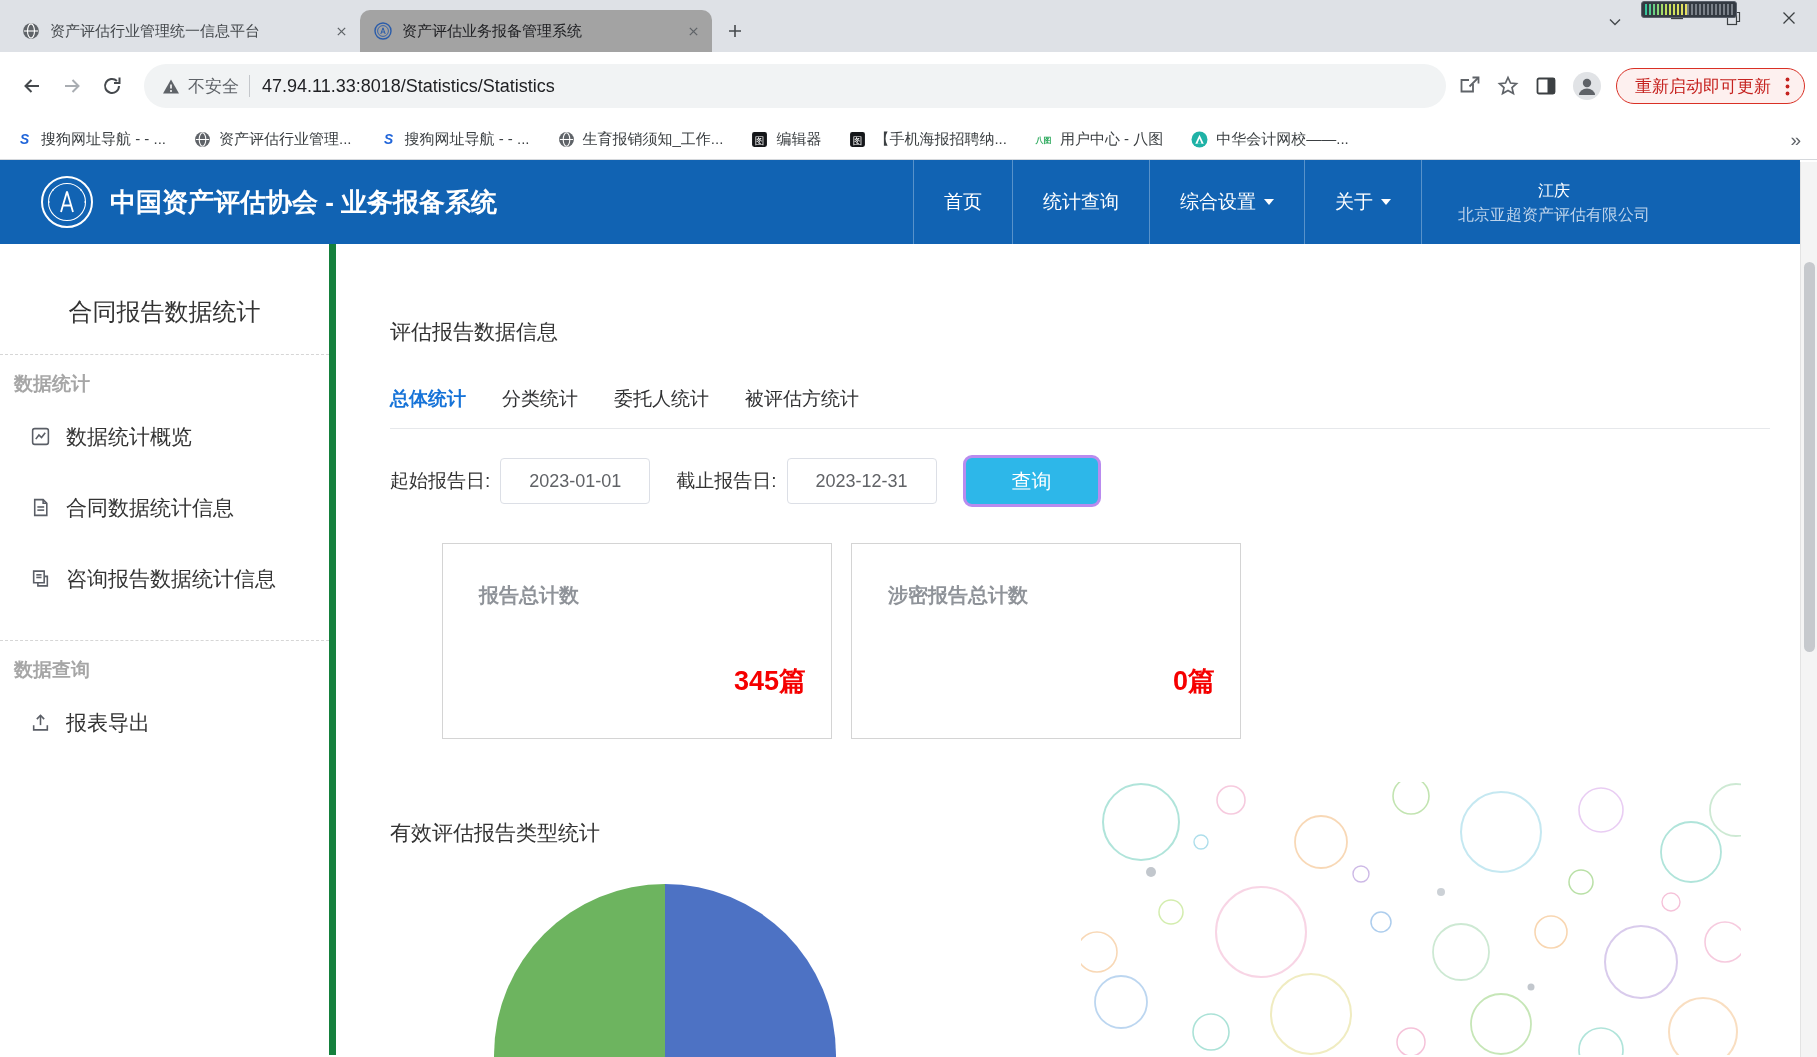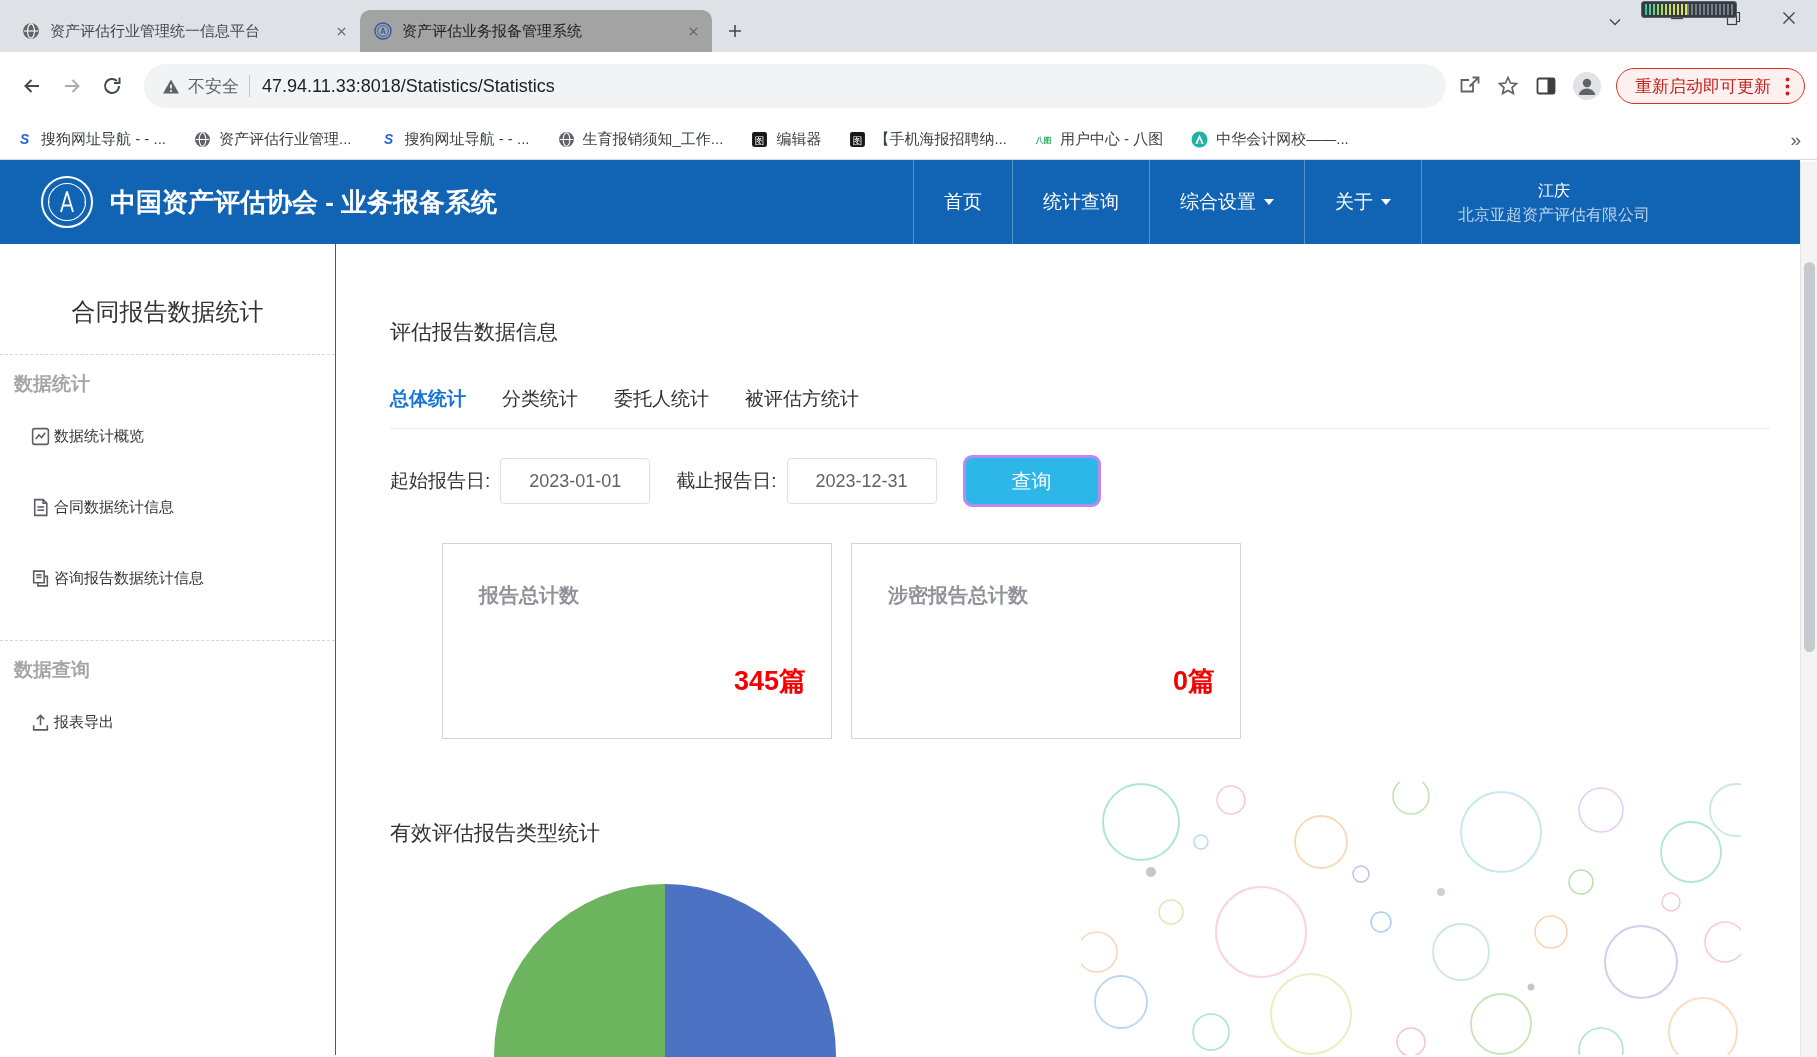--- a/index.html
+++ b/index.html
@@ -47,25 +47,25 @@
   .nav-item { display:flex; align-items:center; padding:0 30px; color:#fff; font-size:19px; border-left:1px solid rgba(255,255,255,.3); white-space:nowrap; }
   .nav-item.last { border-right:1px solid rgba(255,255,255,.3); }
   .caret { width:0; height:0; border-left:5px solid transparent; border-right:5px solid transparent; border-top:6px solid #fff; margin-left:8px; }
   .userblock { text-align:center; margin:0 150px 0 36px; color:#fff; }
   .user-name { font-size:16px; line-height:26px; }
   .user-co { font-size:16px; color:#bcd2ea; line-height:22px; white-space:nowrap; }
 
   
   .page { display:flex; width:1800px; height:811px; }
 
-  .sidebar { width:336px; flex:0 0 auto; border-right:1px solid #15803d; }
+  .sidebar { width:336px; flex:0 0 auto; border-right:7px solid #15803d; }
   .sb-title { margin-top:52px; text-align:center; font-size:24px; color:#333; }
   .sb-divider { border-top:1px dashed #d6d6d6; margin-top:26px; }
   .sb-section { padding:16px 0 4px 14px; font-size:19px; font-weight:bold; color:#a6a6a6; }
-  .sb-item { height:71px; display:flex; align-items:center; padding-left:30px; gap:3px; font-size:15px; color:#333; }
+  .sb-item { height:71px; display:flex; align-items:center; padding-left:30px; gap:15px; font-size:21px; color:#333; }
   .sb-item svg { flex:0 0 auto; }
 
   .main { position:relative; flex:1; padding-left:54px; min-width:0; }
   .main-title { margin-top:74px; font-size:21px; color:#333; }
   .tabs { display:flex; gap:36px; margin-top:40px; padding-bottom:16px; border-bottom:1px solid #e6e8eb; margin-right:30px; }
   .tabs .tabx { font-size:19px; color:#303133; white-space:nowrap; }
   .tabs .tabx.active { color:#1673d8; font-weight:bold; }
 
   .filters { display:flex; align-items:center; margin-top:26px; }
   .f-label { font-size:19px; color:#333; white-space:nowrap; }

